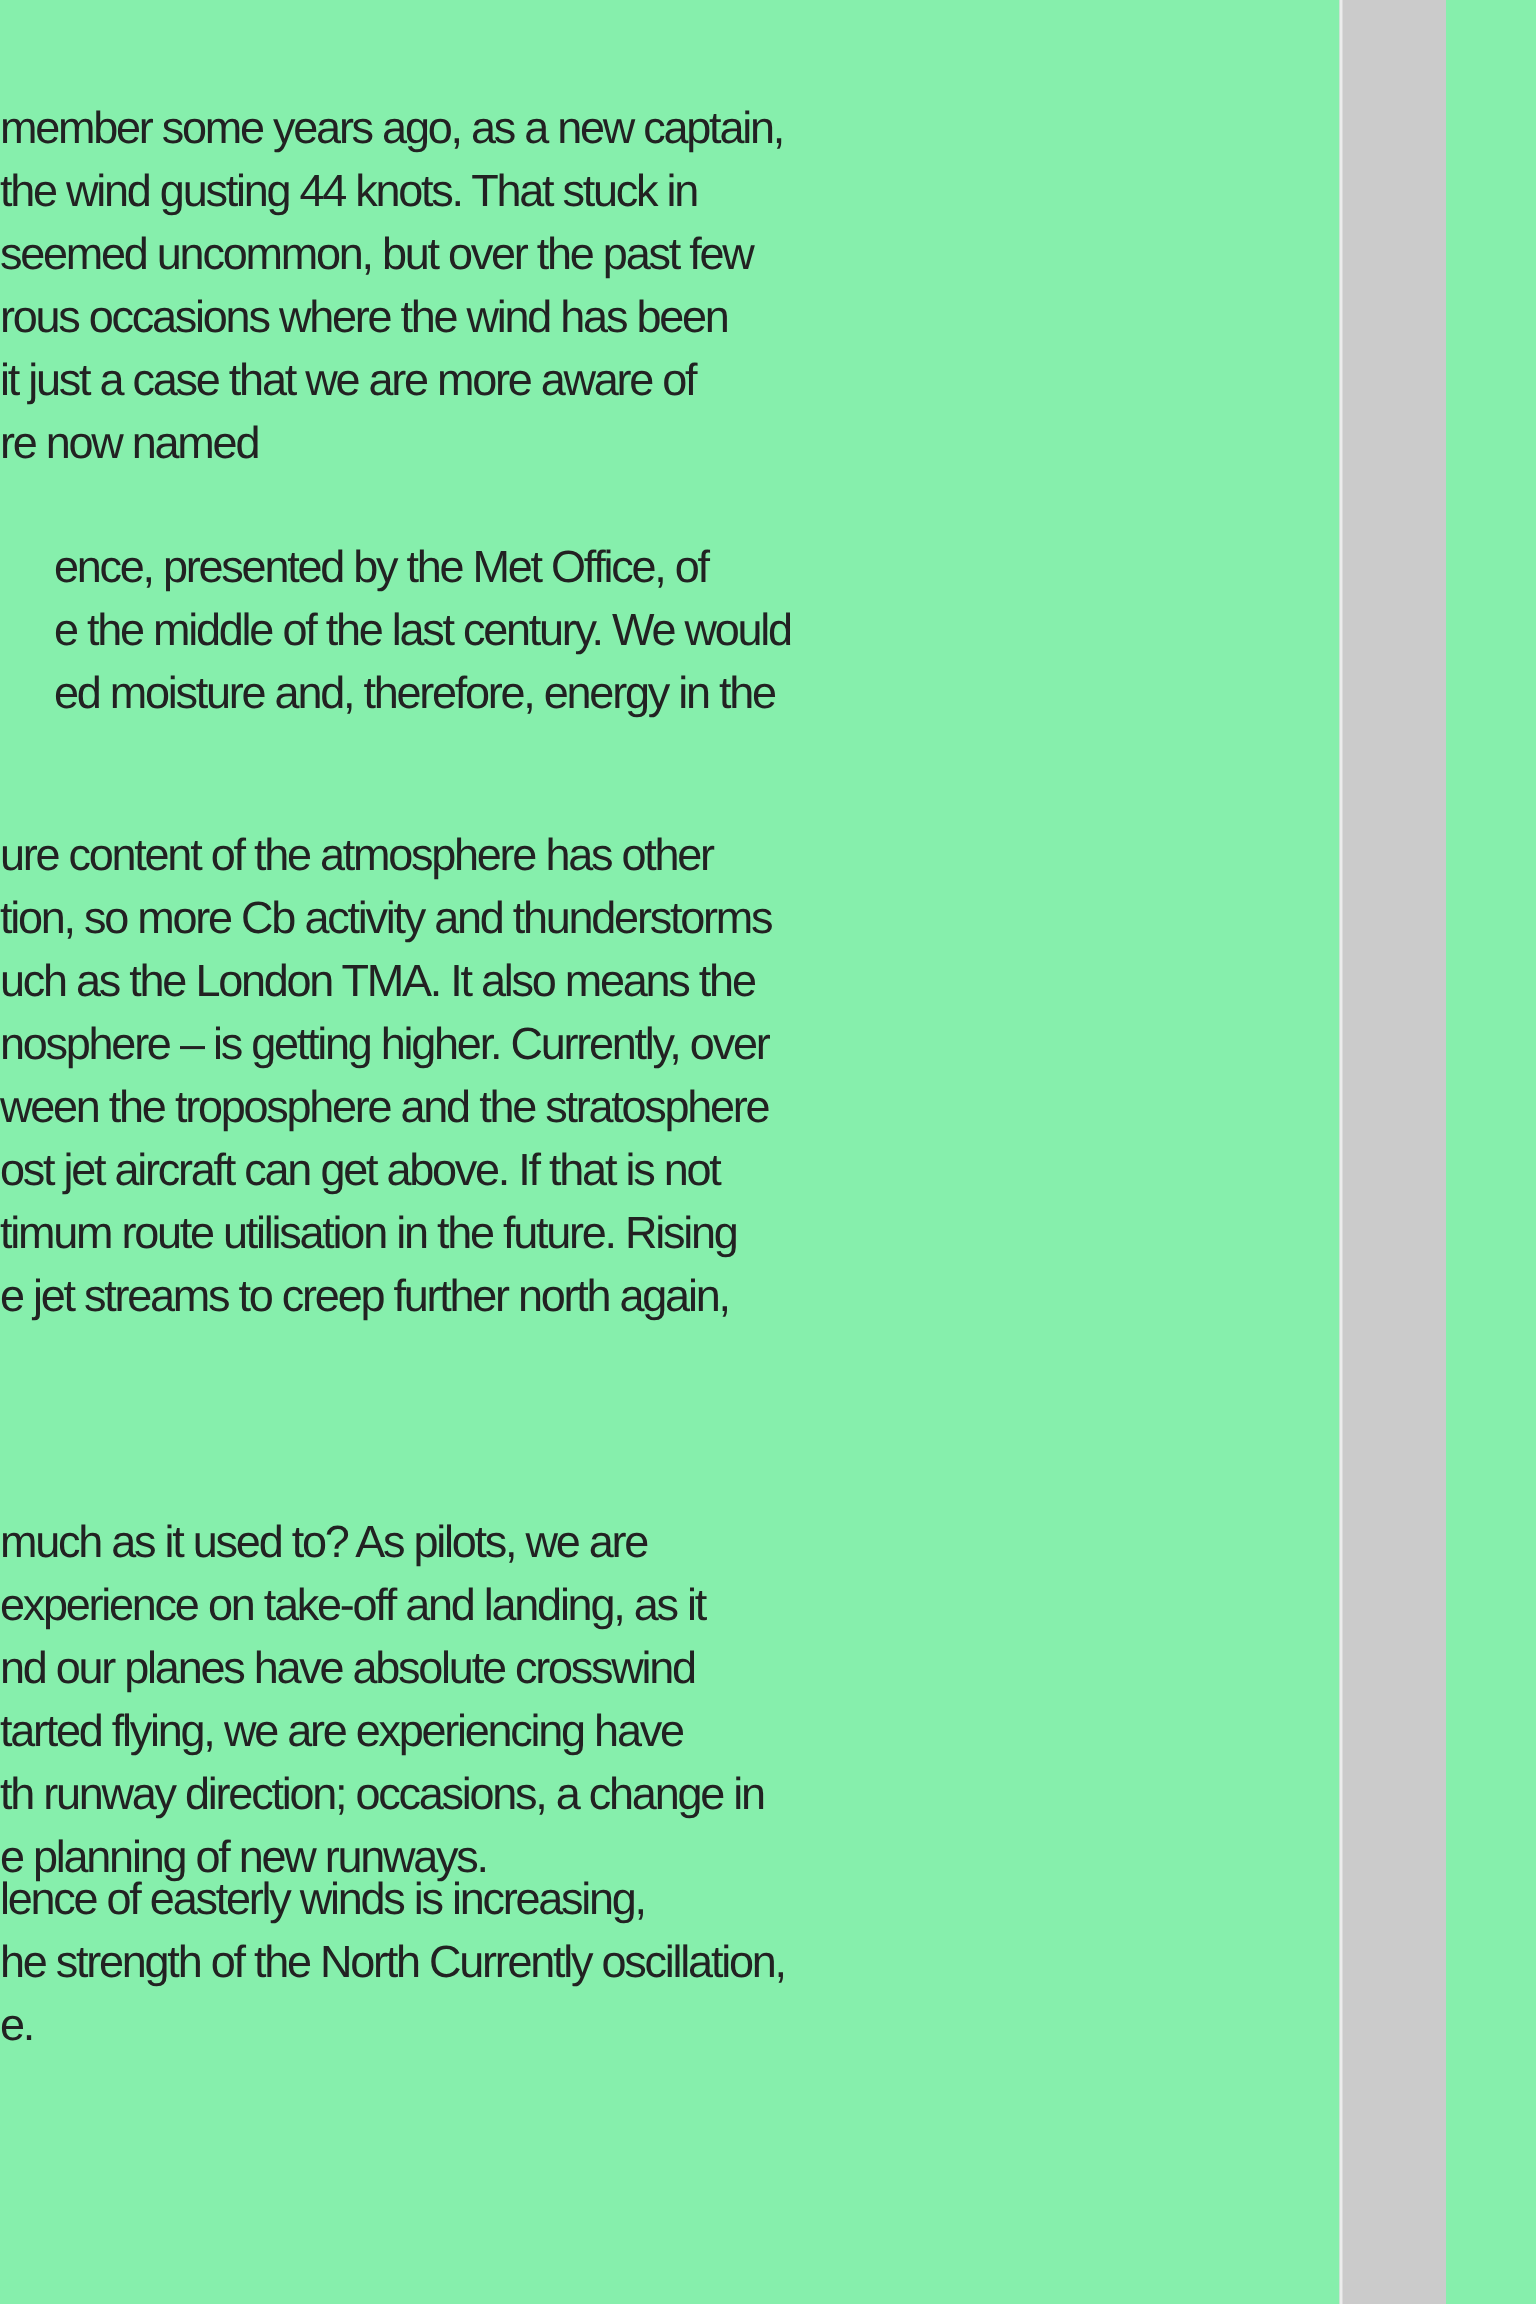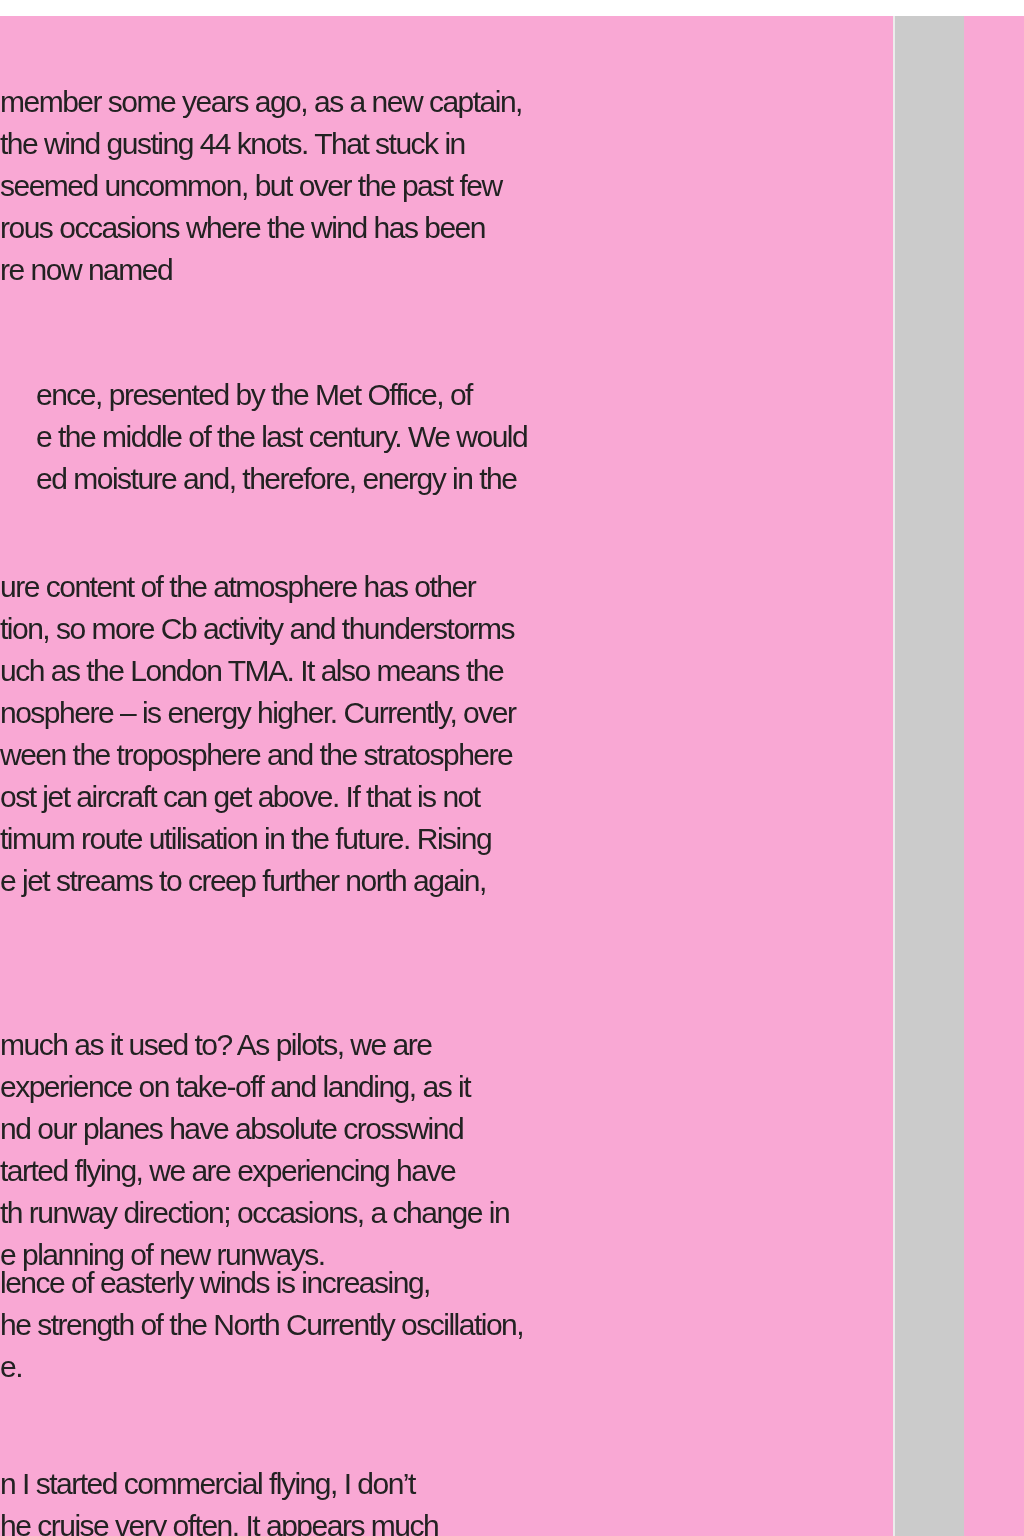--- a/index.html
+++ b/index.html
@@ -10,22 +10,21 @@
     width: 1024px;
     height: 1536px;
     background: #ffffff;
     overflow: hidden;
     position: relative;
     font-family: "Liberation Sans", sans-serif;
   }
   .page {
     position: absolute;
     inset: 0;
-    background: #f9a8d4;
-    margin-top: 16px;
+    background: #86efac;
   }
   .text-column {
     position: absolute;
     left: 0;
     top: 0;
     width: 600px;
     height: 1536px;
     color: #222222;
     font-size: 30px;
     font-weight: 300;
@@ -62,51 +61,48 @@
 <body>
 
 <div class="page">
 
   <div class="text-column">
     <div class="para p1">
         <div class="line">member some years ago, as a new captain,</div>
         <div class="line">the wind gusting 44 knots. That stuck in</div>
         <div class="line">seemed uncommon, but over the past few</div>
         <div class="line">rous occasions where the wind has been</div>
+        <div class="line">it just a case that we are more aware of</div>
         <div class="line">re now named</div>
       </div>
     <div class="para p2">
         <div class="line">ence, presented by the Met Office, of</div>
         <div class="line">e the middle of the last century. We would</div>
         <div class="line">ed moisture and, therefore, energy in the</div>
       </div>
     <div class="para p3">
         <div class="line">ure content of the atmosphere has other</div>
         <div class="line">tion, so more Cb activity and thunderstorms</div>
         <div class="line">uch as the London TMA. It also means the</div>
-        <div class="line">nosphere – is energy higher. Currently, over</div>
+        <div class="line">nosphere – is getting higher. Currently, over</div>
         <div class="line">ween the troposphere and the stratosphere</div>
         <div class="line">ost jet aircraft can get above. If that is not</div>
         <div class="line">timum route utilisation in the future. Rising</div>
         <div class="line">e jet streams to creep further north again,</div>
       </div>
     <div class="para p4">
         <div class="line">much as it used to? As pilots, we are</div>
         <div class="line">experience on take-off and landing, as it</div>
         <div class="line">nd our planes have absolute crosswind</div>
         <div class="line">tarted flying, we are experiencing have</div>
         <div class="line">th runway direction; occasions, a change in</div>
         <div class="line">e planning of new runways.</div>
       </div>
     <div class="para p5">
         <div class="line">lence of easterly winds is increasing,</div>
         <div class="line">he strength of the North Currently oscillation,</div>
         <div class="line">e.</div>
       </div>
-    <div class="para p6">
-        <div class="line">n I started commercial flying, I don’t</div>
-        <div class="line">he cruise very often. It appears much</div>
-      </div>
   </div>
 
   <div class="edge-bar"></div>
 
 </div>
 
 </body></html>

